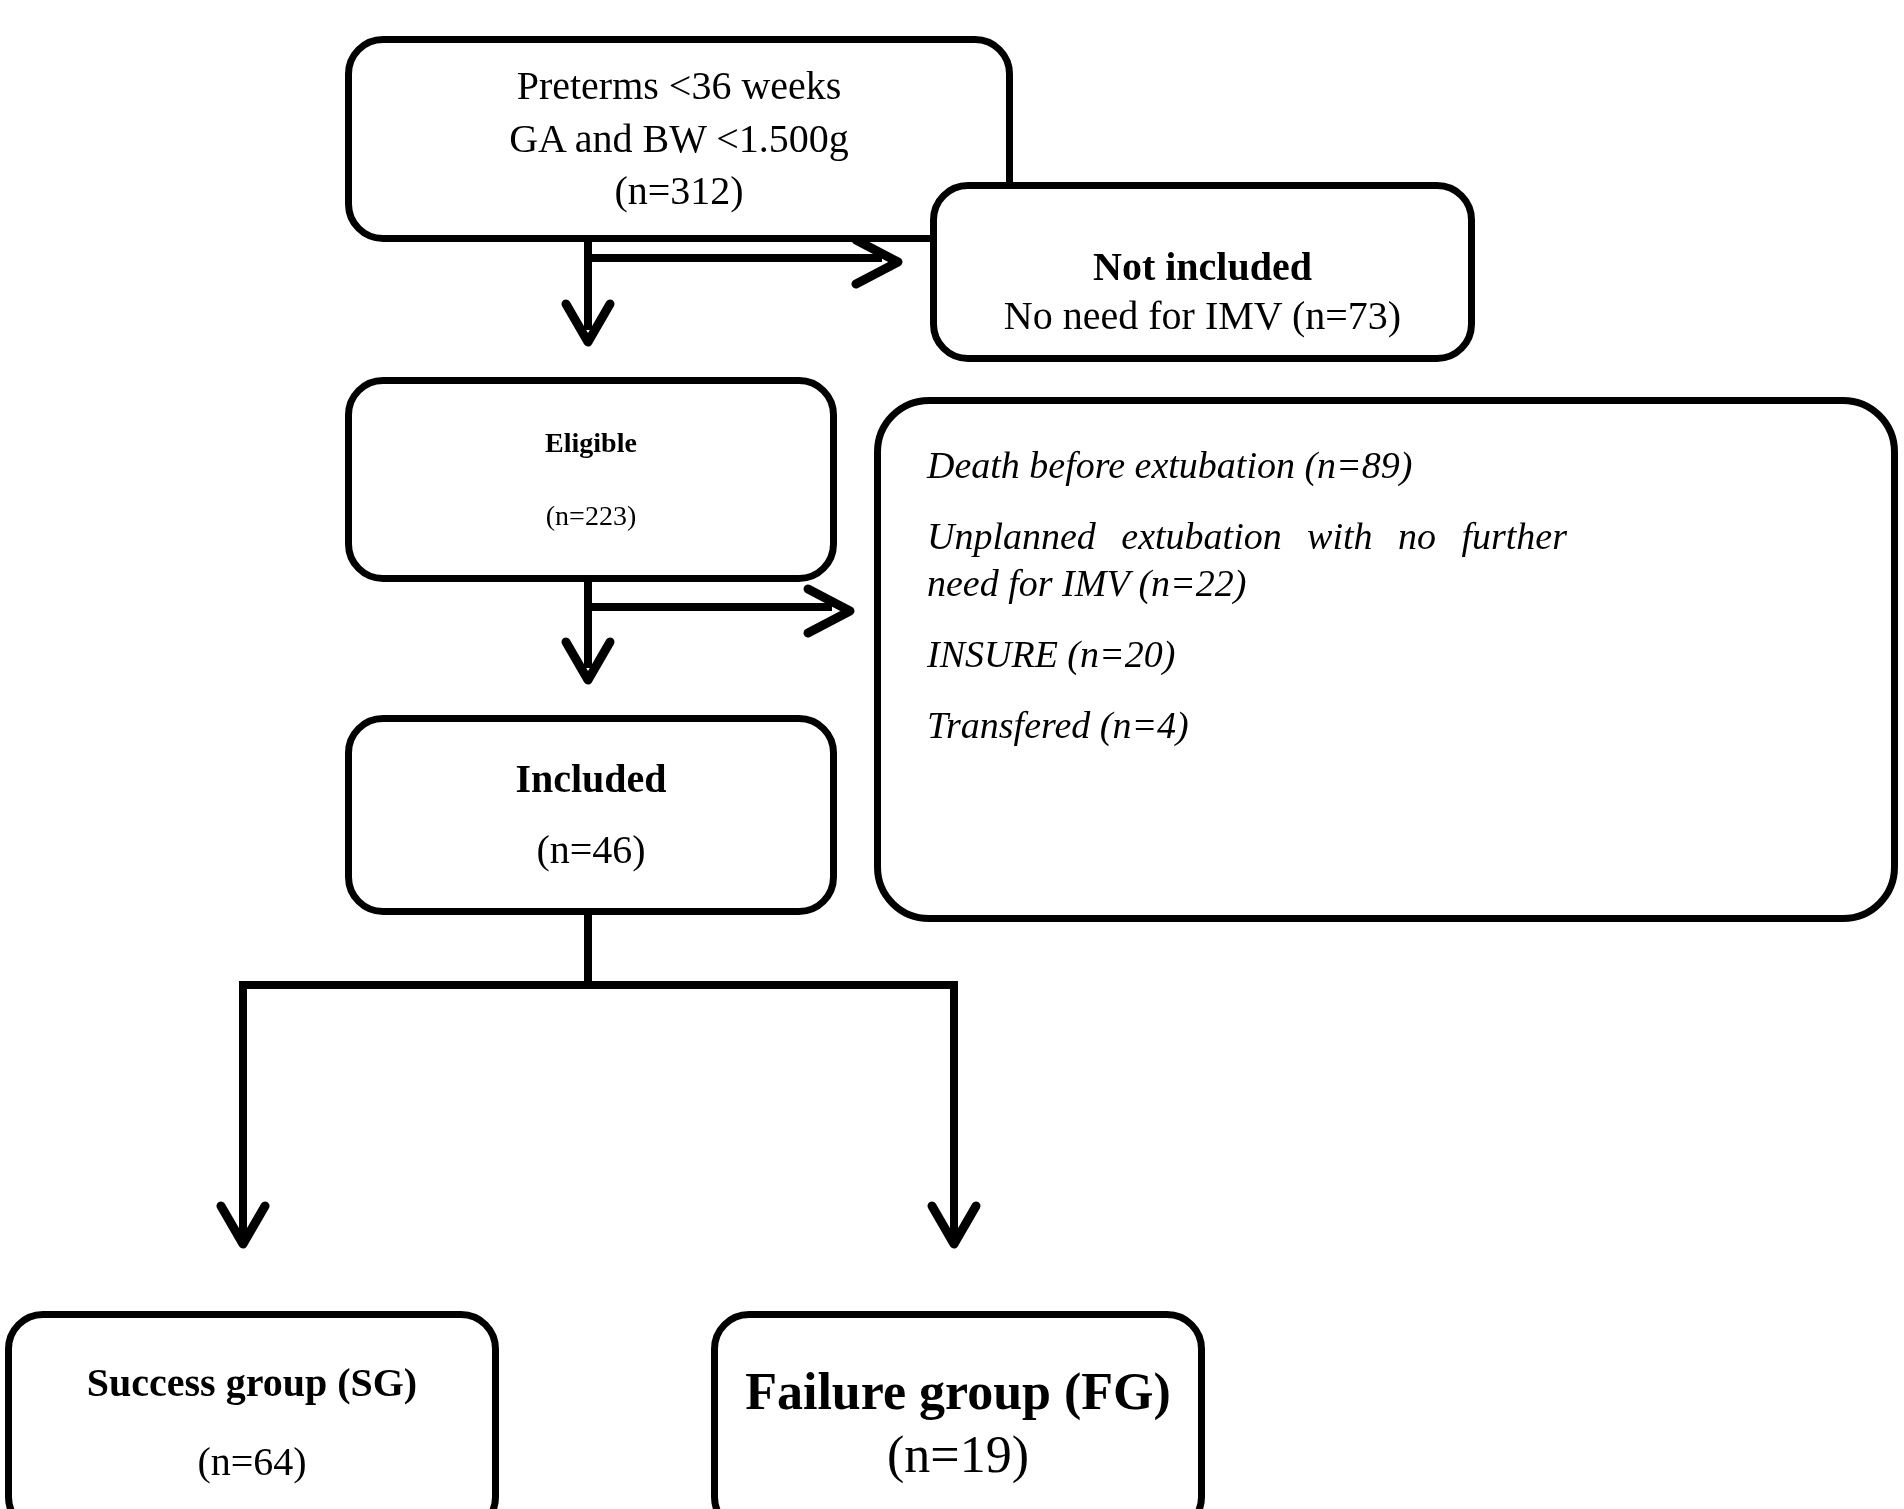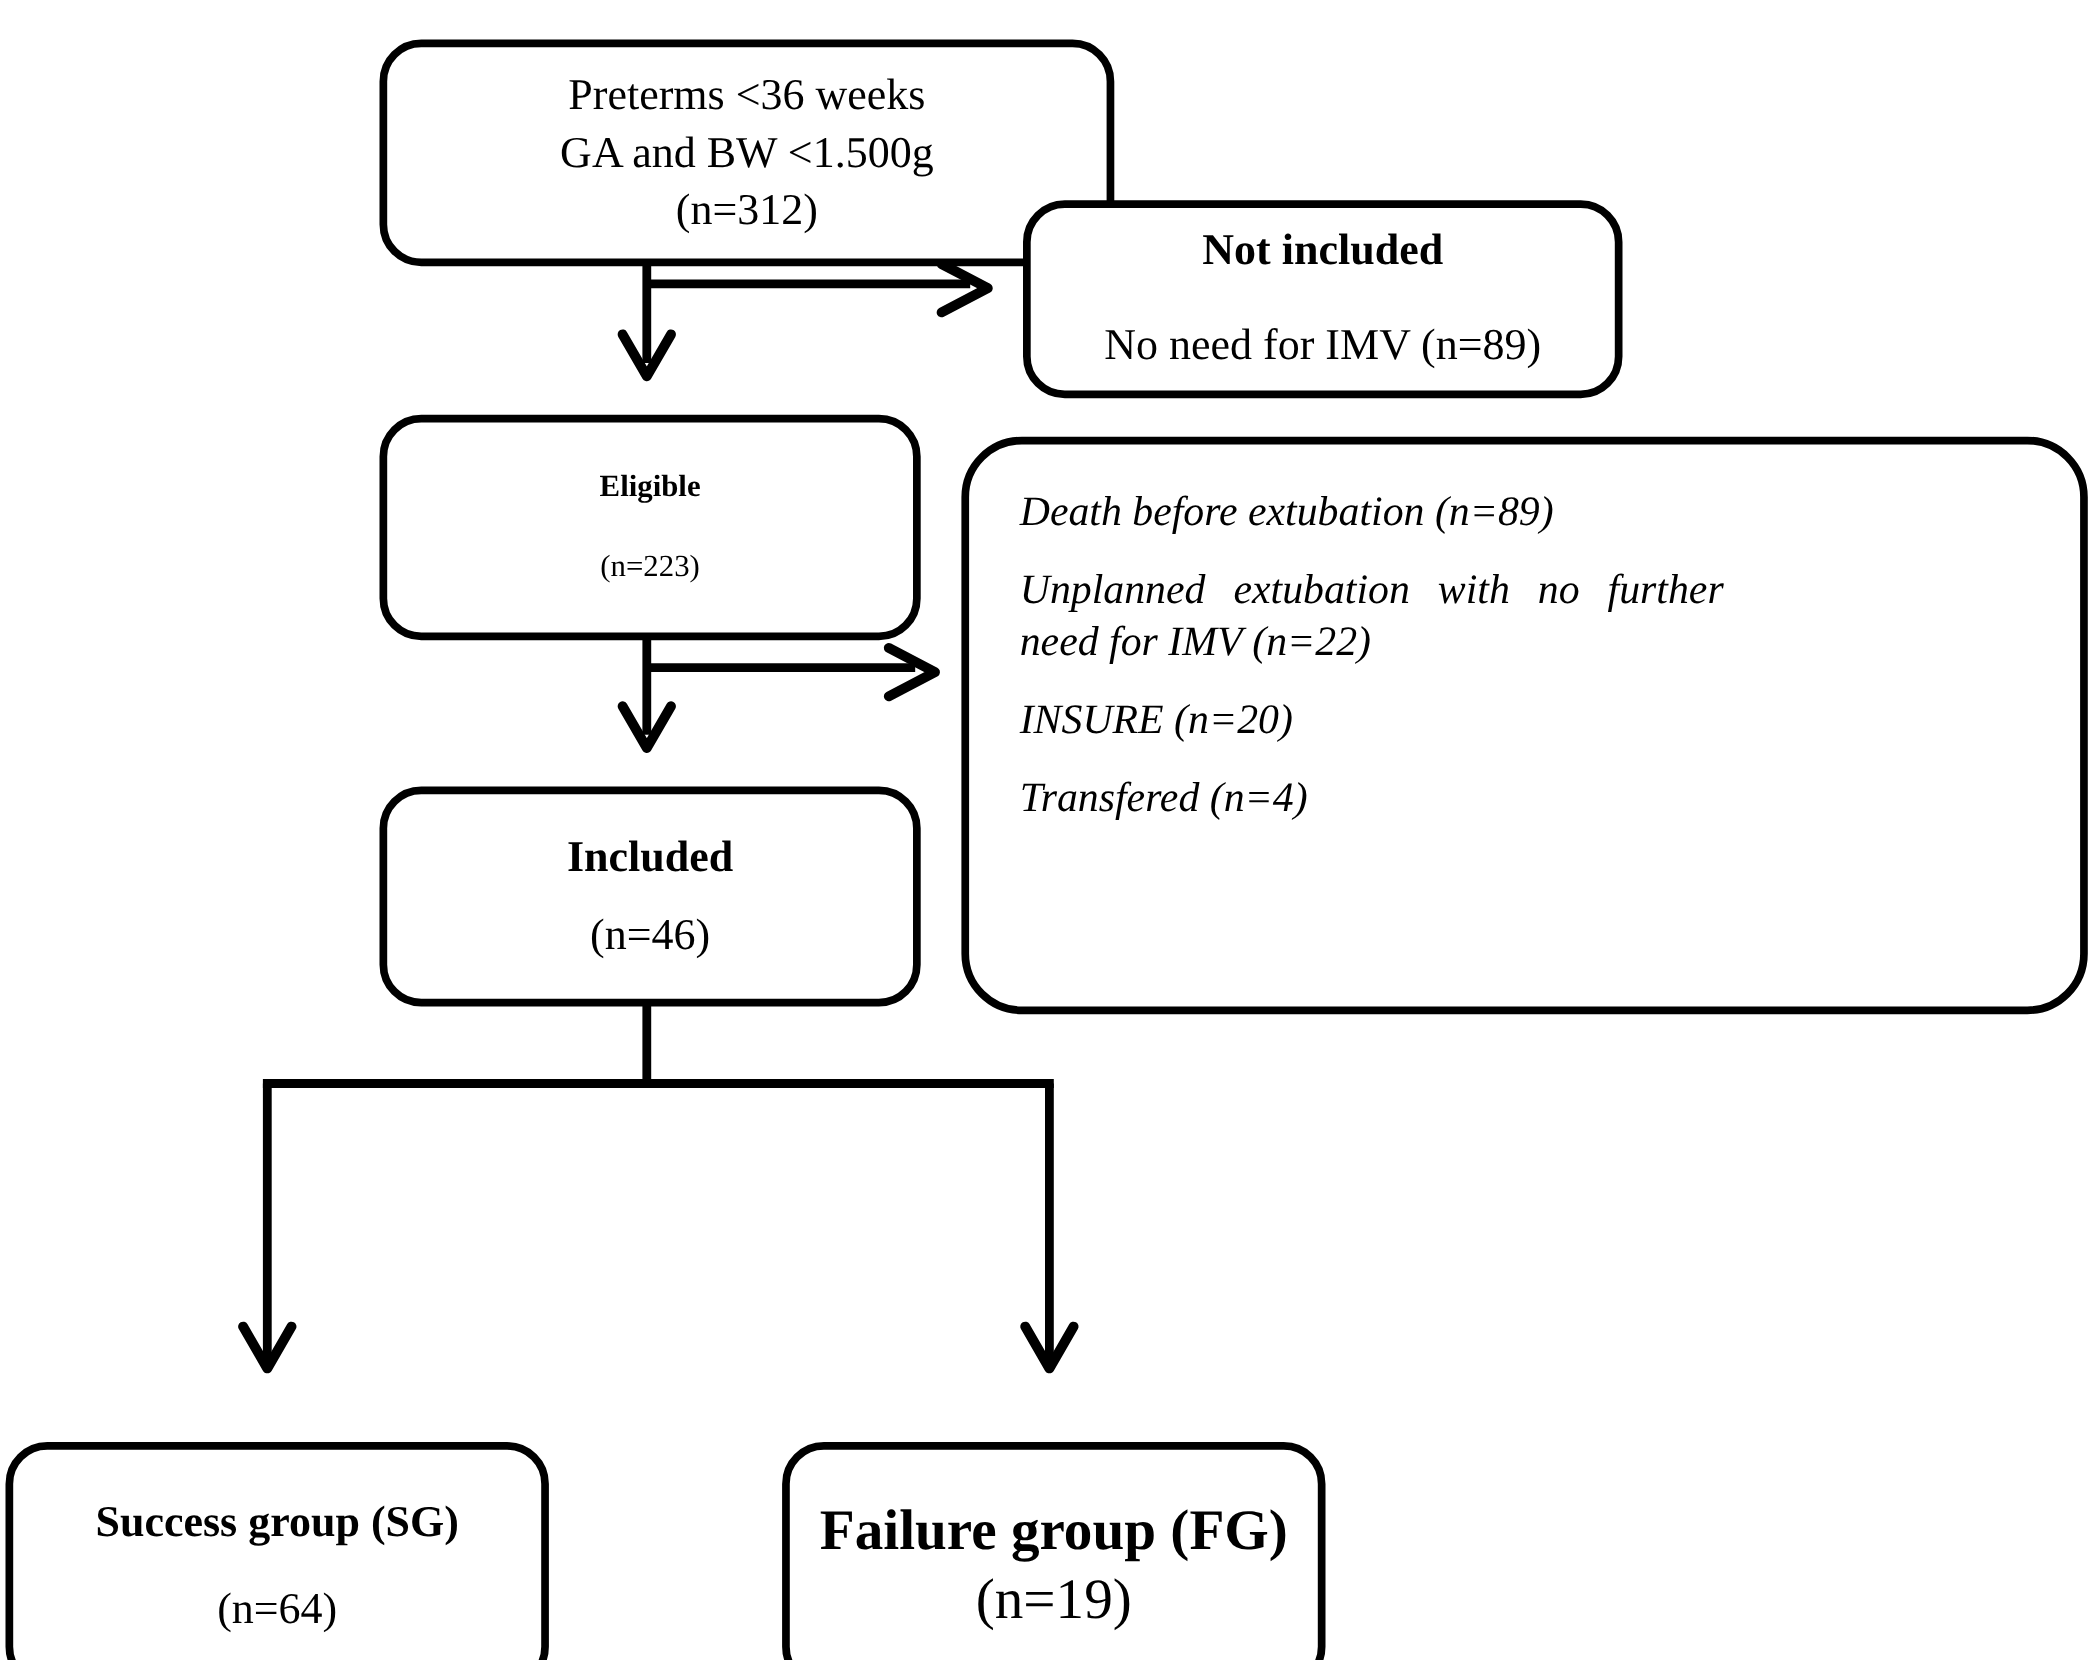--- a/index.html
+++ b/index.html
@@ -56,23 +56,22 @@
     left: 345px; top: 4px; width: 668px; height: 206px;
     border-radius: 38px;
     font-size: 40px;
   }
   #node-source .node-line { margin: 2px 0; }
 
   #node-not-included {
     left: 930px; top: 150px; width: 545px; height: 180px;
     border-radius: 38px;
     font-size: 40px;
-    justify-content: flex-start;
+    justify-content: flex-end;
     padding: 14px 18px;
-    gap: 37px;
   }
 
   #node-eligible {
     left: 345px; top: 345px; width: 492px; height: 205px;
     border-radius: 38px;
     font-size: 28px;
     justify-content: space-around;
     padding: 22px 10px;
   }
 
@@ -156,21 +155,21 @@
   </svg>
 
   <div class="node-box" id="node-source">
     <span class="node-line">Preterms &lt;36 weeks</span>
     <span class="node-line">GA and BW &lt;1.500g</span>
     <span class="node-line">(n=312)</span>
   </div>
 
   <div class="node-box" id="node-not-included">
     <span class="node-line bold">Not included</span>
-    <span class="node-line">No need for IMV (n=89)</span>
+    <span class="node-line">No need for IMV (n=73)</span>
   </div>
 
   <div class="node-box" id="node-eligible">
     <span class="node-line bold">Eligible</span>
     <span class="node-line">(n=223)</span>
   </div>
 
   <div class="node-box" id="node-excluded">
     <div class="excl-item">Death before extubation (n=89)</div>
     <div class="excl-item">Unplanned extubation with no further need for IMV (n=22)</div>

